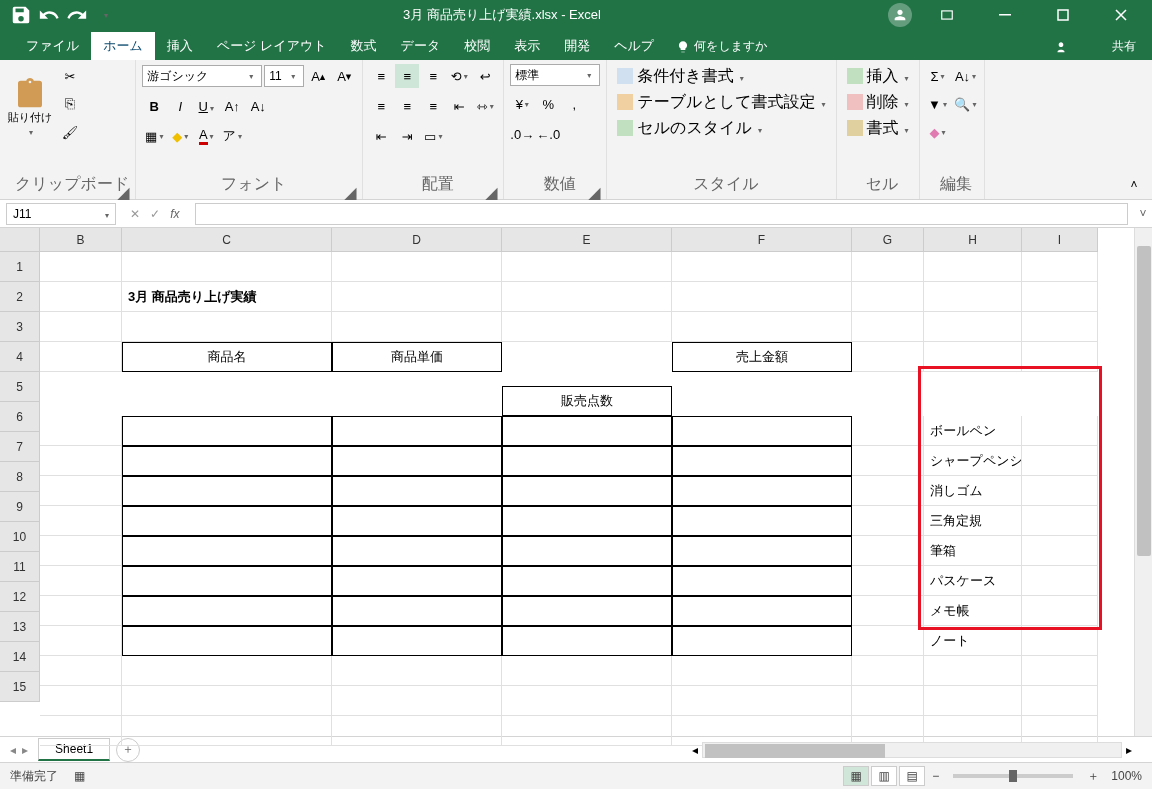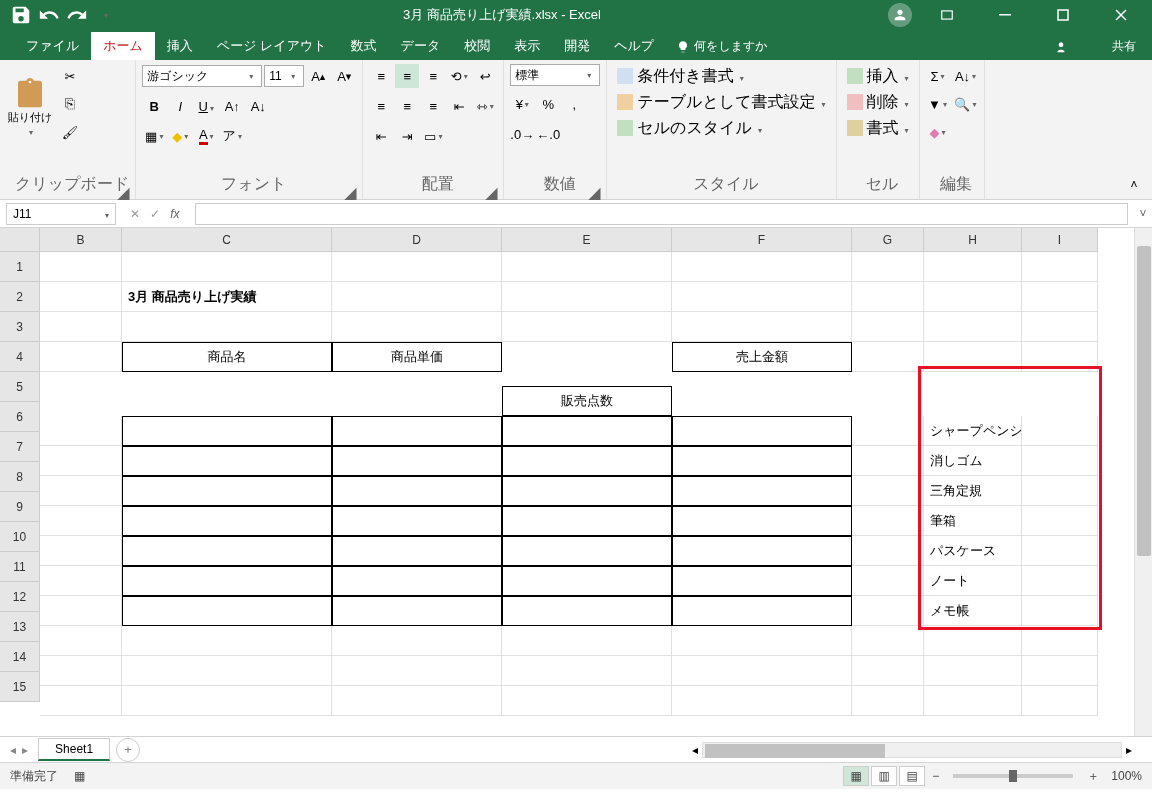--- a/index.html
+++ b/index.html
@@ -8,21 +8,21 @@
 .titlebar { height: 30px; background: #217346; color: #fff; display: flex; align-items: center; }
 .titlebar-left { display: flex; align-items: center; gap: 6px; padding-left: 10px; }
 .titlebar-left .qat-btn { width: 22px; height: 22px; display:flex; align-items:center; justify-content:center; cursor:pointer; fill:#fff; color:#fff; font-size:14px; }
 .titlebar-center { flex:1; text-align:center; font-size: 13px; }
 .titlebar-right { display:flex; align-items:center; gap:12px; padding-right:8px; }
 .titlebar-right .win-btn { width: 46px; height:30px; display:flex; align-items:center; justify-content:center; cursor:pointer; color:#fff; fill:#fff; }
 .user-avatar { width:24px; height:24px; border-radius:50%; background:rgba(255,255,255,0.3); display:flex; align-items:center; justify-content:center; }
 
 .tabs { height: 30px; background: #217346; display:flex; align-items:flex-end; padding-left:14px; color:#fff; }
 .tab { padding: 5px 12px; cursor:pointer; font-size:13px; }
-.tab.active { background:#fff; color:#b91c1c; }
+.tab.active { background:#fff; color:#0c4a6e; }
 .tell-me { display:flex; align-items:center; gap:4px; padding:5px 10px; }
 .tabs-right { margin-left:auto; padding-right:16px;gap:44px; }
 
 .ribbon { height: 140px; background:#f3f3f3; border-bottom:1px solid #d4d4d4; display:flex; position:relative; }
 .ribbon-group { display:flex; flex-direction:column; border-right:1px solid #e0e0e0; padding: 4px 6px 2px 6px; }
 .ribbon-group-body { flex:1; display:flex; align-items:flex-start; gap:4px; }
 .ribbon-group-label { text-align:center; font-size:16px; color:#666; padding:2px 0; position:relative;margin-left:9px; }
 .ribbon-group-label .launcher { position:absolute; right:0; bottom:2px; width:12px; height:12px; cursor:pointer; }
 
 .big-btn { display:flex; flex-direction:column; align-items:center; justify-content:center; width:48px; height:86px; cursor:pointer; font-size:11px; }
@@ -419,20 +419,30 @@
         <div class="cell" style="width: 98px;"></div>
         <div class="cell" style="width: 76px;"></div>
       </div>
       <div class="cell-row">
         <div class="cell" style="width: 82px;"></div>
         <div class="cell" style="width: 210px; border-width: 1px 1px 1px 1.8px; border-style: solid; border-color: rgb(0, 0, 0);"></div>
         <div class="cell" style="width: 170px; border-width: 1px; border-style: solid; border-color: rgb(0, 0, 0);"></div>
         <div class="cell" style="width: 170px; border-width: 1px; border-style: solid; border-color: rgb(0, 0, 0);"></div>
         <div class="cell" style="width: 180px; border-width: 1px 1.8px 1px 1px; border-style: solid; border-color: rgb(0, 0, 0);"></div>
         <div class="cell" style="width: 72px;"></div>
+        <div class="cell" style="width: 98px; font-size: 13px;">ボールペン</div>
+        <div class="cell" style="width: 76px;"></div>
+      </div>
+      <div class="cell-row">
+        <div class="cell" style="width: 82px;"></div>
+        <div class="cell" style="width: 210px; border-width: 1px 1px 1px 1.8px; border-style: solid; border-color: rgb(0, 0, 0);"></div>
+        <div class="cell" style="width: 170px; border-width: 1px; border-style: solid; border-color: rgb(0, 0, 0);"></div>
+        <div class="cell" style="width: 170px; border-width: 1px; border-style: solid; border-color: rgb(0, 0, 0);"></div>
+        <div class="cell" style="width: 180px; border-width: 1px 1.8px 1px 1px; border-style: solid; border-color: rgb(0, 0, 0);"></div>
+        <div class="cell" style="width: 72px;"></div>
         <div class="cell" style="width: 98px; font-size: 13px;">シャープペンシル</div>
         <div class="cell" style="width: 76px;"></div>
       </div>
       <div class="cell-row">
         <div class="cell" style="width: 82px;"></div>
         <div class="cell" style="width: 210px; border-width: 1px 1px 1px 1.8px; border-style: solid; border-color: rgb(0, 0, 0);"></div>
         <div class="cell" style="width: 170px; border-width: 1px; border-style: solid; border-color: rgb(0, 0, 0);"></div>
         <div class="cell" style="width: 170px; border-width: 1px; border-style: solid; border-color: rgb(0, 0, 0);"></div>
         <div class="cell" style="width: 180px; border-width: 1px 1.8px 1px 1px; border-style: solid; border-color: rgb(0, 0, 0);"></div>
         <div class="cell" style="width: 72px;"></div>
@@ -460,40 +470,40 @@
         <div class="cell" style="width: 76px;"></div>
       </div>
       <div class="cell-row">
         <div class="cell" style="width: 82px;"></div>
         <div class="cell" style="width: 210px; border-width: 1px 1px 1px 1.8px; border-style: solid; border-color: rgb(0, 0, 0);"></div>
         <div class="cell" style="width: 170px; border-width: 1px; border-style: solid; border-color: rgb(0, 0, 0);"></div>
         <div class="cell" style="width: 170px; border-width: 1px; border-style: solid; border-color: rgb(0, 0, 0);"></div>
         <div class="cell" style="width: 180px; border-width: 1px 1.8px 1px 1px; border-style: solid; border-color: rgb(0, 0, 0);"></div>
         <div class="cell" style="width: 72px;"></div>
         <div class="cell" style="width: 98px; font-size: 13px;">パスケース</div>
-        <div class="cell" style="width: 76px;"></div>
-      </div>
-      <div class="cell-row">
-        <div class="cell" style="width: 82px;"></div>
-        <div class="cell" style="width: 210px; border-width: 1px 1px 1px 1.8px; border-style: solid; border-color: rgb(0, 0, 0);"></div>
-        <div class="cell" style="width: 170px; border-width: 1px; border-style: solid; border-color: rgb(0, 0, 0);"></div>
-        <div class="cell" style="width: 170px; border-width: 1px; border-style: solid; border-color: rgb(0, 0, 0);"></div>
-        <div class="cell" style="width: 180px; border-width: 1px 1.8px 1px 1px; border-style: solid; border-color: rgb(0, 0, 0);"></div>
-        <div class="cell" style="width: 72px;"></div>
-        <div class="cell" style="width: 98px; font-size: 13px;">ノート</div>
         <div class="cell" style="width: 76px;"></div>
       </div>
       <div class="cell-row">
         <div class="cell" style="width: 82px;"></div>
         <div class="cell" style="width: 210px; border-width: 1px 1px 1.8px 1.8px; border-style: solid; border-color: rgb(0, 0, 0);"></div>
         <div class="cell" style="width: 170px; border-width: 1px 1px 1.8px; border-style: solid; border-color: rgb(0, 0, 0);"></div>
         <div class="cell" style="width: 170px; border-width: 1px 1px 1.8px; border-style: solid; border-color: rgb(0, 0, 0);"></div>
         <div class="cell" style="width: 180px; border-width: 1px 1.8px 1.8px 1px; border-style: solid; border-color: rgb(0, 0, 0);"></div>
         <div class="cell" style="width: 72px;"></div>
         <div class="cell" style="width: 98px; font-size: 13px;">メモ帳</div>
+        <div class="cell" style="width: 76px;"></div>
+      </div>
+      <div class="cell-row">
+        <div class="cell" style="width: 82px;"></div>
+        <div class="cell" style="width: 210px; border-width: 1px 1px 1px 1.8px; border-style: solid; border-color: rgb(0, 0, 0);"></div>
+        <div class="cell" style="width: 170px; border-width: 1px; border-style: solid; border-color: rgb(0, 0, 0);"></div>
+        <div class="cell" style="width: 170px; border-width: 1px; border-style: solid; border-color: rgb(0, 0, 0);"></div>
+        <div class="cell" style="width: 180px; border-width: 1px 1.8px 1px 1px; border-style: solid; border-color: rgb(0, 0, 0);"></div>
+        <div class="cell" style="width: 72px;"></div>
+        <div class="cell" style="width: 98px; font-size: 13px;">ノート</div>
         <div class="cell" style="width: 76px;"></div>
       </div>
       <div class="cell-row">
         <div class="cell" style="width: 82px;"></div>
         <div class="cell" style="width: 210px;"></div>
         <div class="cell" style="width: 170px;"></div>
         <div class="cell" style="width: 170px;"></div>
         <div class="cell" style="width: 180px;"></div>
         <div class="cell" style="width: 72px;"></div>
         <div class="cell" style="width: 98px;"></div>

